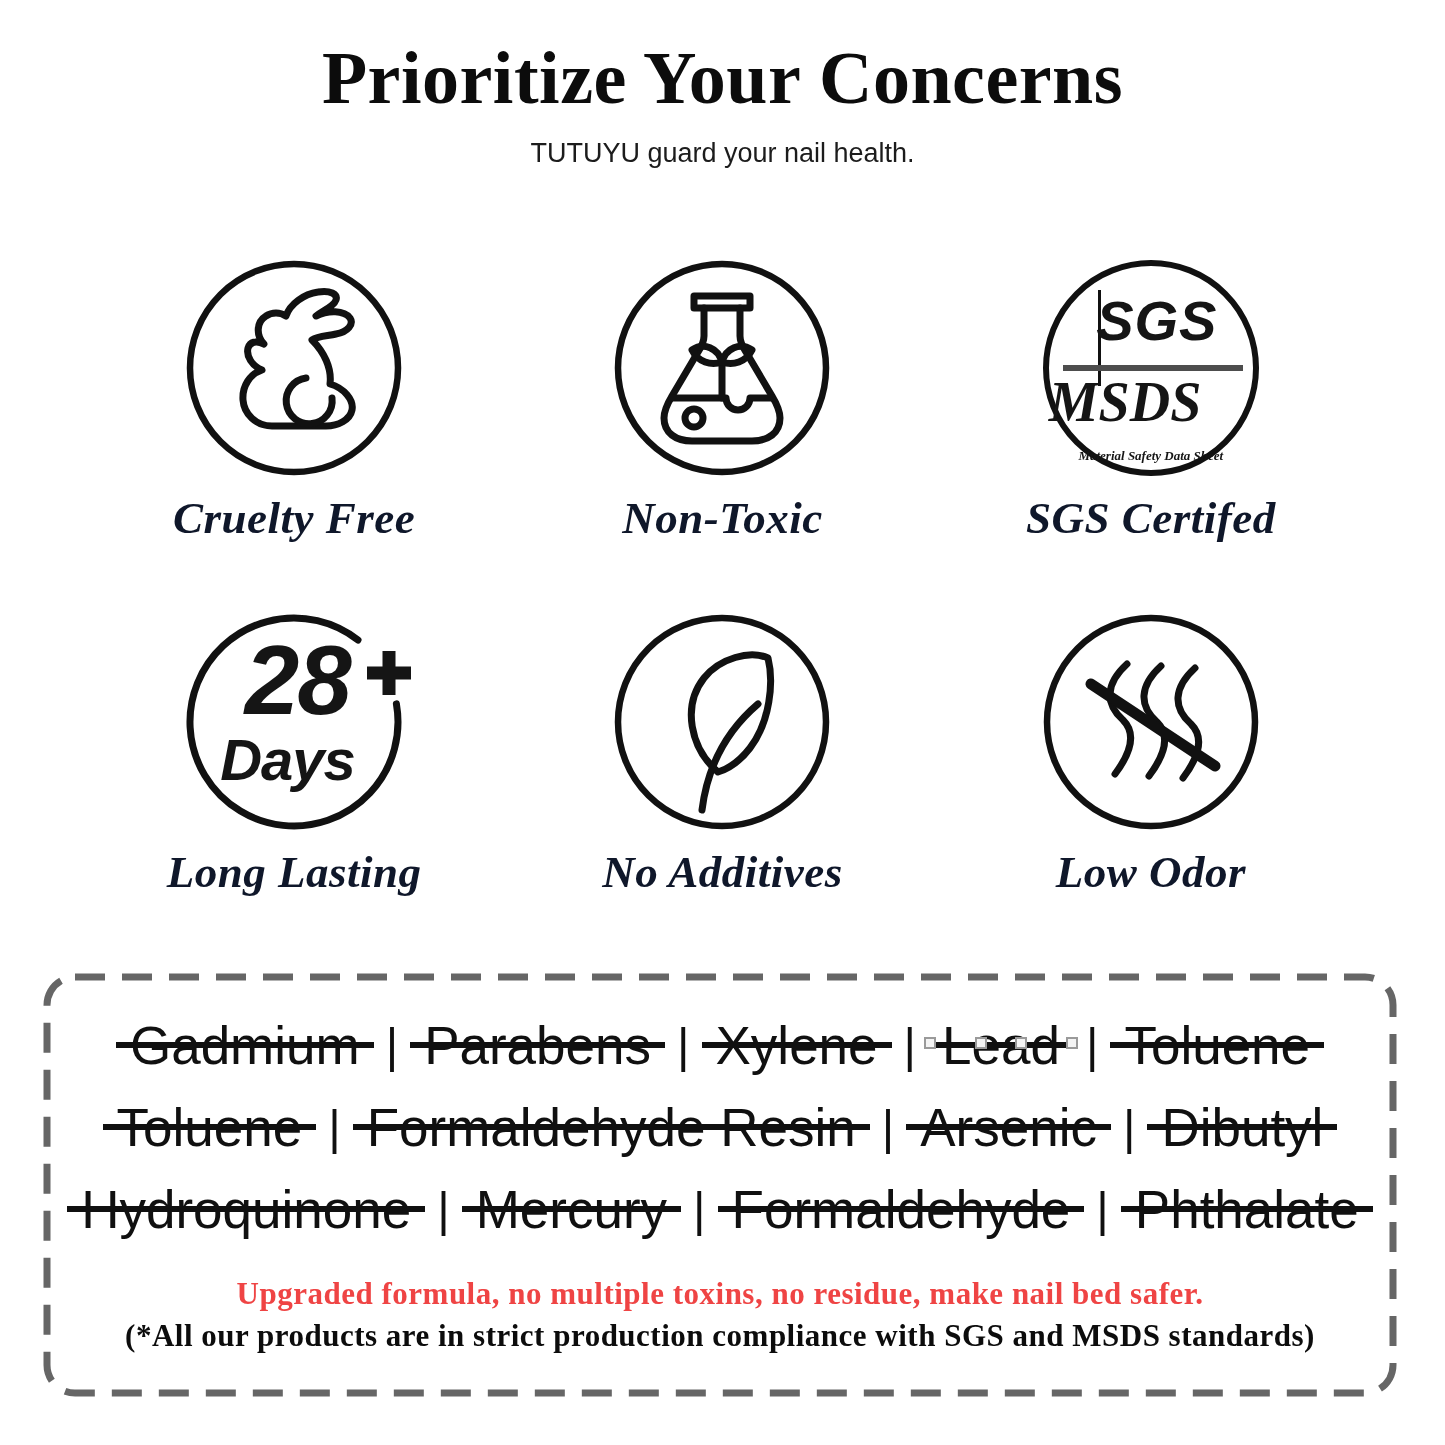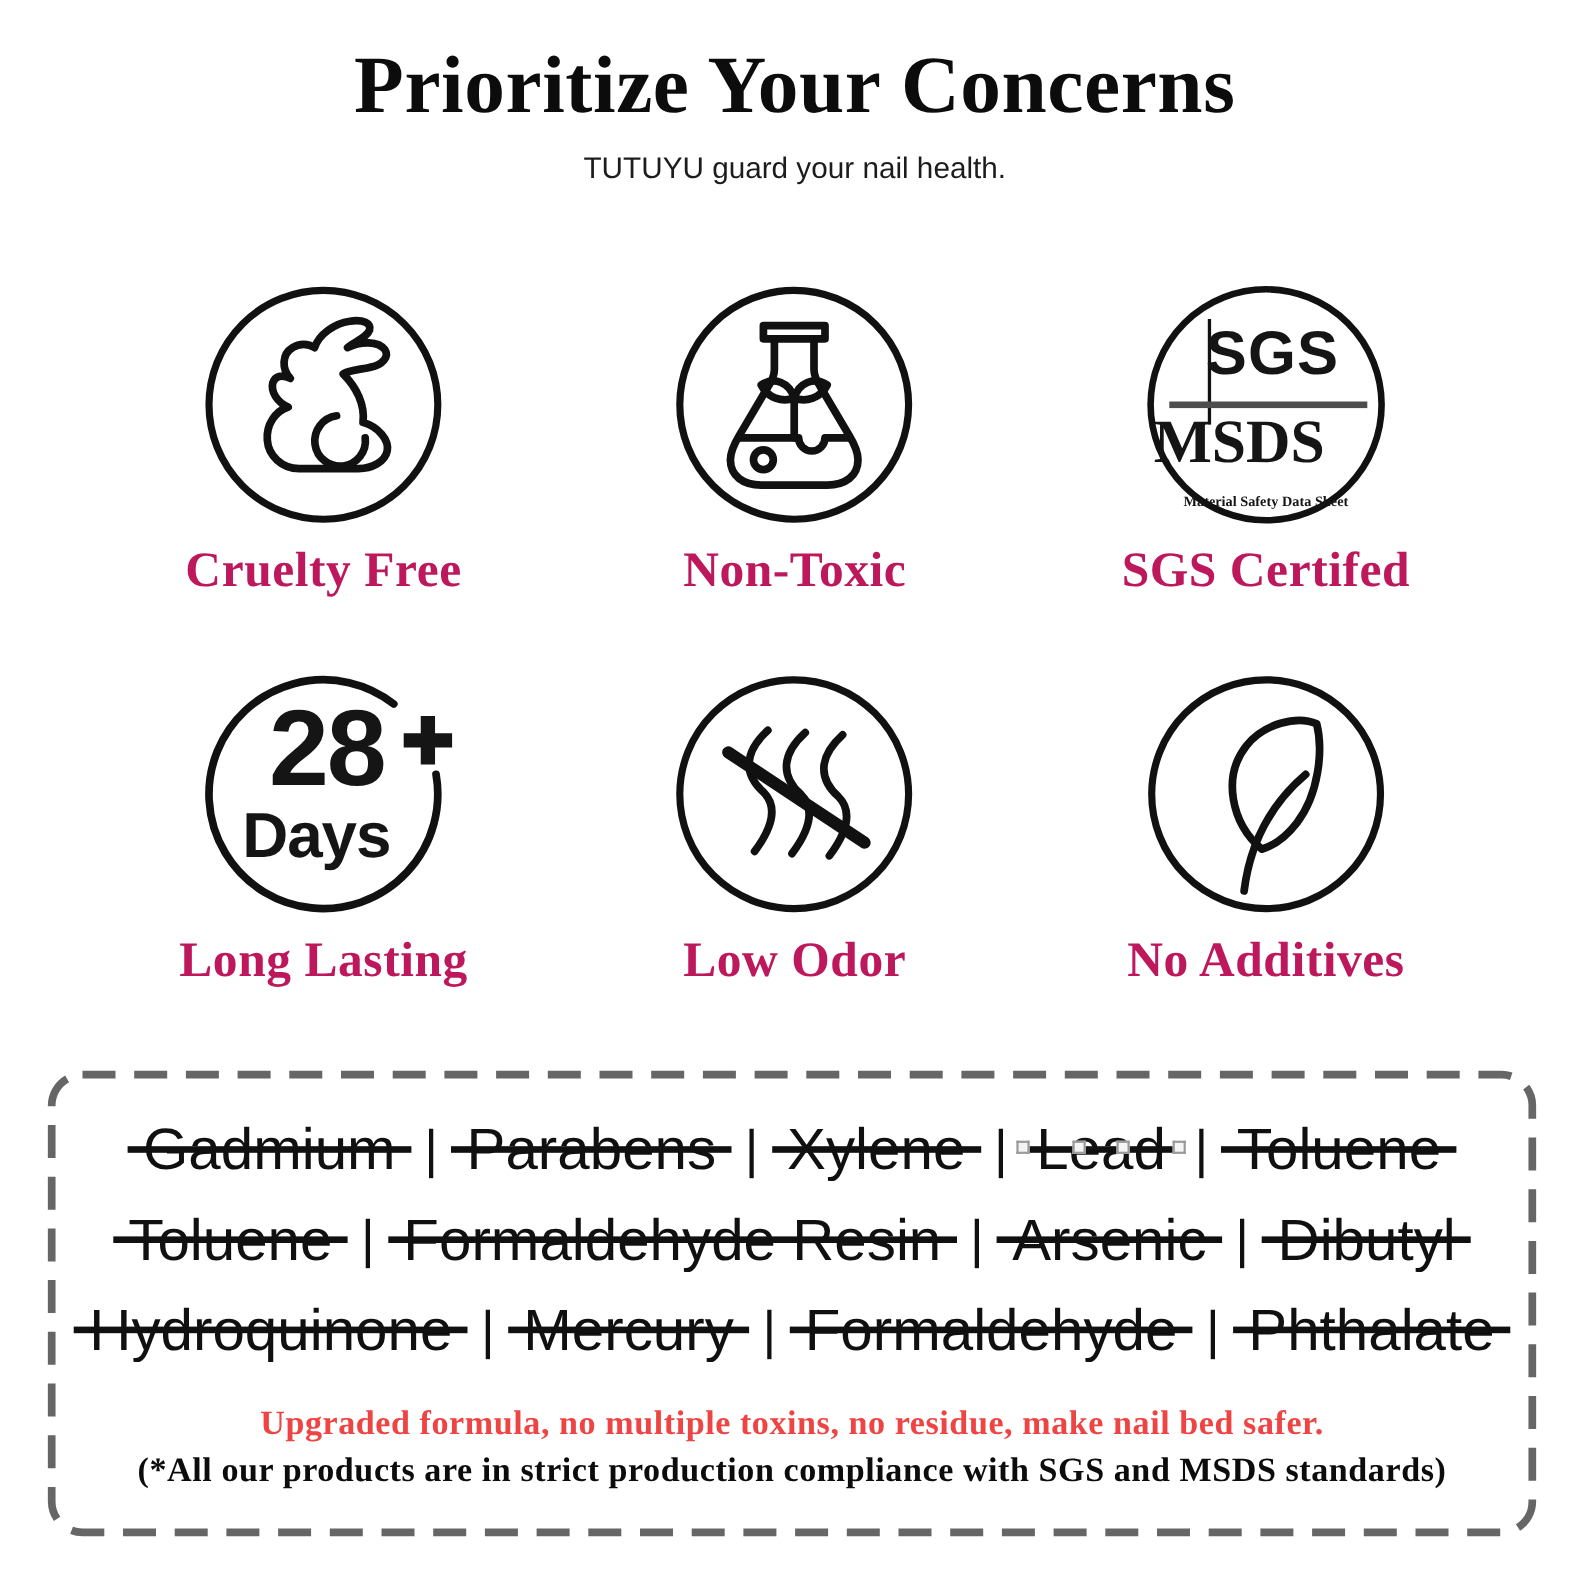--- a/index.html
+++ b/index.html
@@ -21,30 +21,30 @@
     text-align:center; font-family:"Liberation Sans", sans-serif;
     font-size:27px; color:#1c1c1c;
   }
 
   
   .grid {
     position:absolute; top:260px; left:80px; width:1285px;
     display:grid; grid-template-columns:repeat(3,1fr);
     row-gap:70px; justify-items:center;
   }
-  .feature { display:flex; flex-direction:column; align-items:center; }
+  .feature { display:flex; flex-direction:column; align-items:center;font-style:italic; }
   .icon-wrap { width:216px; height:216px; position:relative; }
   .icon-wrap svg { position:absolute; inset:0; overflow:visible; }
   .ring { fill:none; stroke:#111; stroke-width:6.5; }
   .glyph { fill:none; stroke:#111; stroke-width:7; stroke-linecap:round; stroke-linejoin:round; }
   .glyph-thick { fill:none; stroke:#111; stroke-width:11; stroke-linecap:round; }
   .feature-label {
     margin-top:16px; line-height:52px;
     font-family:"Liberation Serif", serif; font-weight:700;
-    font-size:45px; letter-spacing:0.5px; color:#be185d; white-space:nowrap;
+    font-size:45px; letter-spacing:0.5px; color:#0f172a; white-space:nowrap;
   }
 
   
   .sgs-circle {
     position:absolute; inset:0; border:6.5px solid #111; border-radius:50%;
   }
   .sgs-vline { position:absolute; left:49px; top:24px; width:3px; height:96px; background:#111; }
   .sgs-top {
     position:absolute; top:22px; left:0; width:100%; text-align:center;
     padding-left:12px; font-family:"Liberation Sans", sans-serif;
@@ -170,38 +170,38 @@
         <div class="d28-num">28</div>
         <div class="d28-unit">Days</div>
       </div>
       <div class="feature-label">Long Lasting</div>
     </div>
 
     <div class="feature">
       <div class="icon-wrap">
         <svg viewBox="0 0 216 216">
           <circle class="ring" cx="108" cy="108" r="104"></circle>
+          <path class="glyph" d="M 104,158 C 76,134 68,92 90,64 C 106,44 136,36 154,44 C 160,68 156,108 136,134 C 126,147 114,155 104,158 Z"></path>
+          <path class="glyph" d="M 88,196 C 92,164 104,124 144,90"></path>
+        </svg>
+      </div>
+      <div class="feature-label">No Additives</div>
+    </div>
+
+    <div class="feature">
+      <div class="icon-wrap">
+        <svg viewBox="0 0 216 216">
+          <circle class="ring" cx="108" cy="108" r="104"></circle>
           <path class="glyph" stroke-width="9" d="M 84,50 C 62,70 62,90 80,106 C 96,122 84,144 72,160"></path>
           <path class="glyph" stroke-width="9" d="M 118,52 C 96,72 96,92 114,108 C 130,124 118,146 106,162"></path>
           <path class="glyph" stroke-width="9" d="M 152,54 C 130,74 130,94 148,110 C 164,126 152,148 140,164"></path>
           <path class="glyph-thick" d="M 48,70 L 172,152"></path>
         </svg>
       </div>
       <div class="feature-label">Low Odor</div>
-    </div>
-
-    <div class="feature">
-      <div class="icon-wrap">
-        <svg viewBox="0 0 216 216">
-          <circle class="ring" cx="108" cy="108" r="104"></circle>
-          <path class="glyph" d="M 104,158 C 76,134 68,92 90,64 C 106,44 136,36 154,44 C 160,68 156,108 136,134 C 126,147 114,155 104,158 Z"></path>
-          <path class="glyph" d="M 88,196 C 92,164 104,124 144,90"></path>
-        </svg>
-      </div>
-      <div class="feature-label">No Additives</div>
     </div>
 
   </div>
 
   <div class="banned-box">
     <svg class="dash-rect" width="1356" height="426" viewBox="0 0 1356 426">
       <rect x="5" y="5" width="1346" height="416" rx="28" fill="none" stroke="#666666" stroke-width="7" stroke-dasharray="30 17"></rect>
     </svg>
     <div class="box-content">
 

